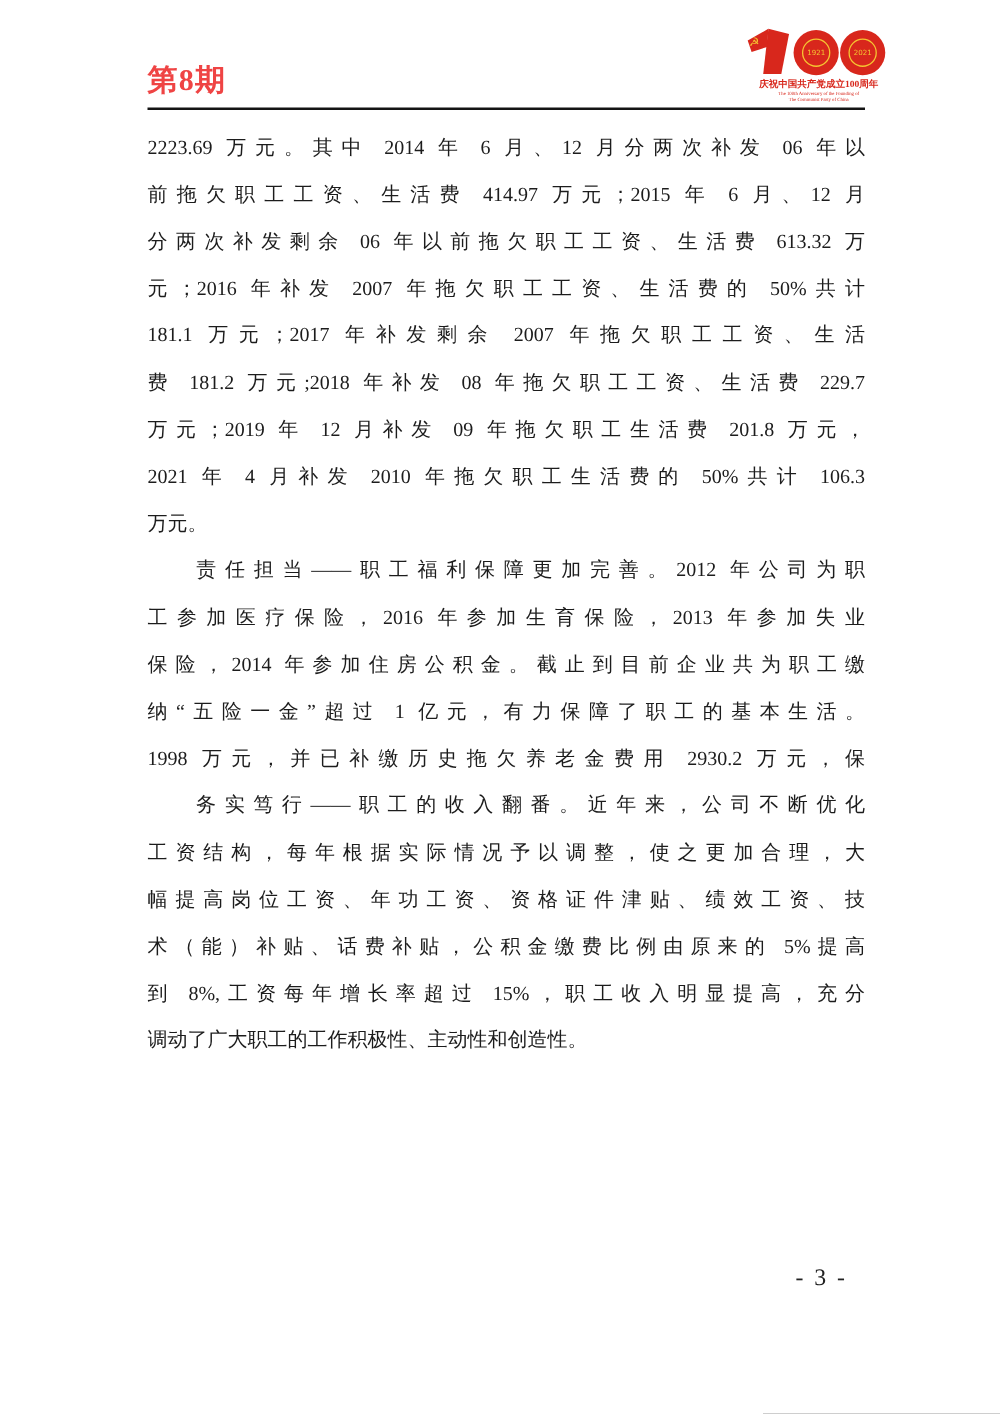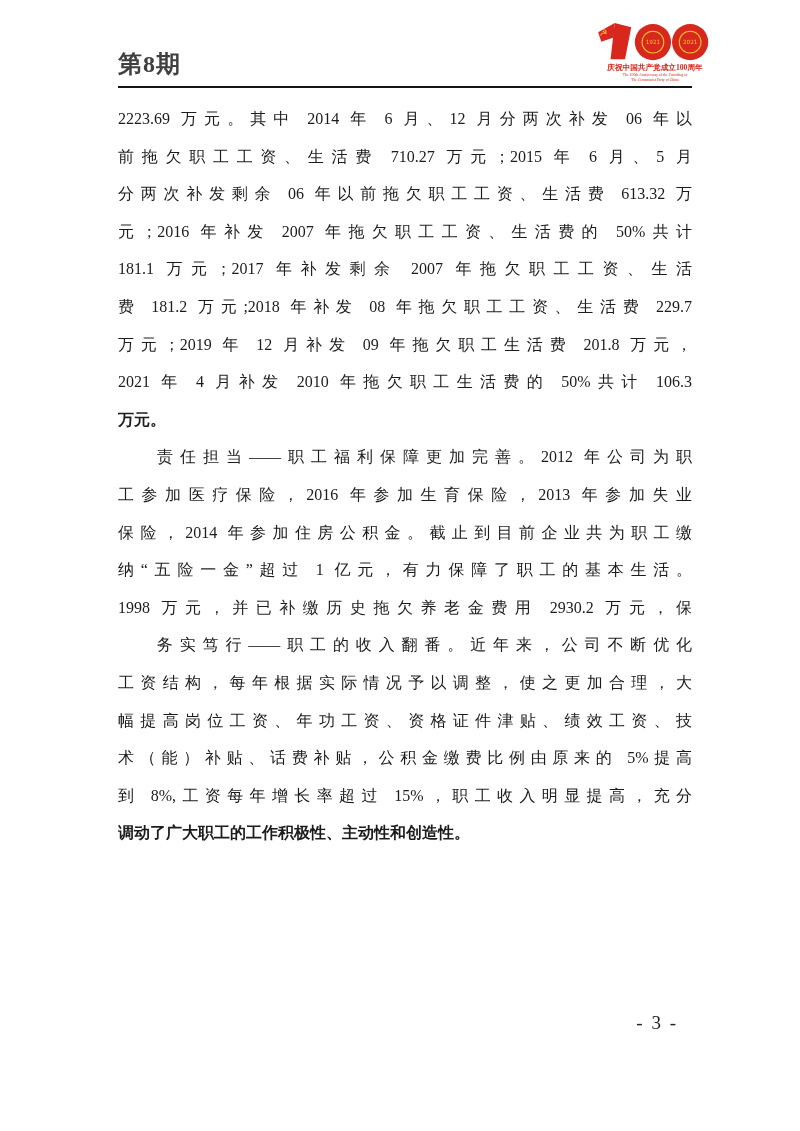--- a/index.html
+++ b/index.html
@@ -23,21 +23,21 @@
     height: 88px;
     border-bottom: 2.5px solid #141414;
   }
   .issue-label {
     position: absolute;
     left: 0;
     bottom: 6px;
     font-size: 24px;
     font-weight: bold;
     letter-spacing: 1px;
-    color: #404040;
+    color: #ef4444;
   }
   .logo {
     position: absolute;
     left: 596px;
     top: 22px;
     width: 118px;
     height: 62px;
   }
   
   .content {
@@ -49,21 +49,20 @@
     line-height: 37.6px;
   }
   .line {
     text-align: justify;
     text-align-last: justify;
     height: 37.6px;
     overflow: hidden;
   }
   .line.last {
     text-align-last: left;
-    font-weight: bold;
   }
   .line .indent {
     display: inline-block;
     width: 2em;
   }
   .line .bold {
     font-weight: normal;
   }
   
   .footer {
@@ -103,21 +102,21 @@
       <text x="90" y="21.6" font-size="5.5" text-anchor="middle" fill="#f5c431" font-family="DejaVu Sans, sans-serif">2021</text>
 
       <text x="56" y="46" font-size="7.4" text-anchor="middle" font-weight="bold" fill="#d8271c">庆祝中国共产党成立100周年</text>
       <text x="56" y="52.5" font-size="3.7" text-anchor="middle" fill="#d8271c">The 100th Anniversary of the Founding of</text>
       <text x="56" y="57" font-size="3.7" text-anchor="middle" fill="#d8271c">The Communist Party of China</text>
     </svg>
   </div>
 
   <div class="content">
       <div class="line">2223.69 万元。其中 2014 年 6 月、12 月分两次补发 06 年以</div>
-      <div class="line">前拖欠职工工资、生活费 710.27 万元；2015 年 6 月、5 月</div>
+      <div class="line">前拖欠职工工资、生活费 414.97 万元；2015 年 6 月、12 月</div>
       <div class="line">分两次补发剩余 06 年以前拖欠职工工资、生活费 613.32 万</div>
       <div class="line">元；2016 年补发 2007 年拖欠职工工资、生活费的 50%共计</div>
       <div class="line">181.1 万元；2017 年补发剩余 2007 年拖欠职工工资、生活</div>
       <div class="line">费 181.2 万元;2018 年补发 08 年拖欠职工工资、生活费 229.7</div>
       <div class="line">万元；2019 年 12 月补发 09 年拖欠职工生活费 201.8 万元，</div>
       <div class="line">2021 年 4 月补发 2010 年拖欠职工生活费的 50%共计 106.3</div>
       <div class="line last">万元。</div>
       <div class="line"><span class="indent"></span><span class="bold">责任担当——职工福利保障更加完善。</span>2012 年公司为职</div>
       <div class="line">工参加医疗保险，2016 年参加生育保险，2013 年参加失业</div>
       <div class="line">保险，2014 年参加住房公积金。截止到目前企业共为职工缴</div>

